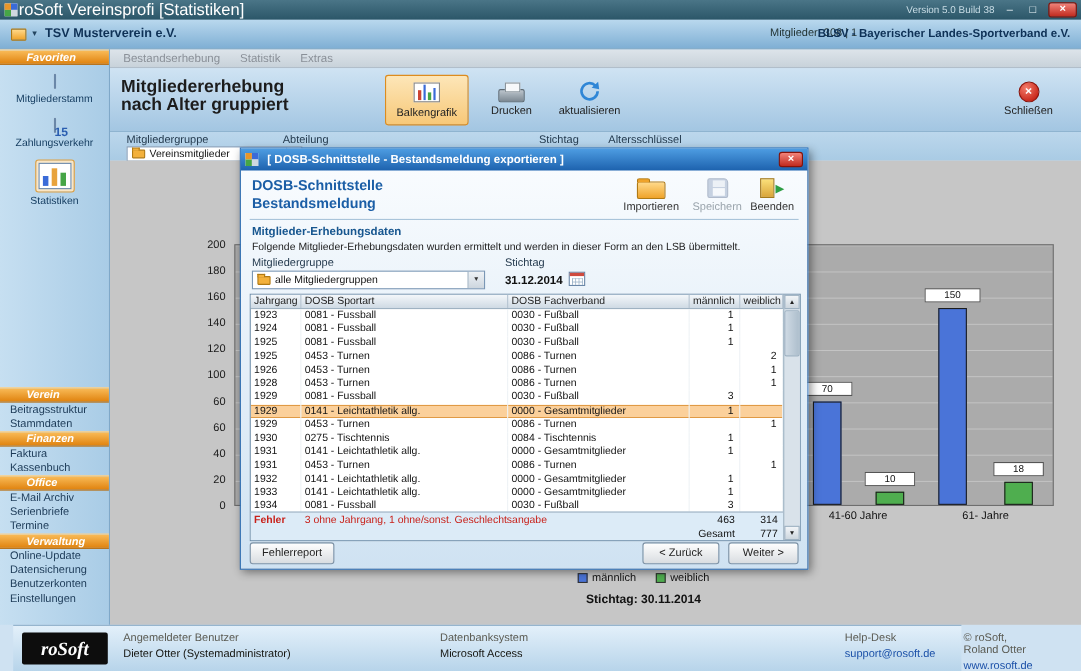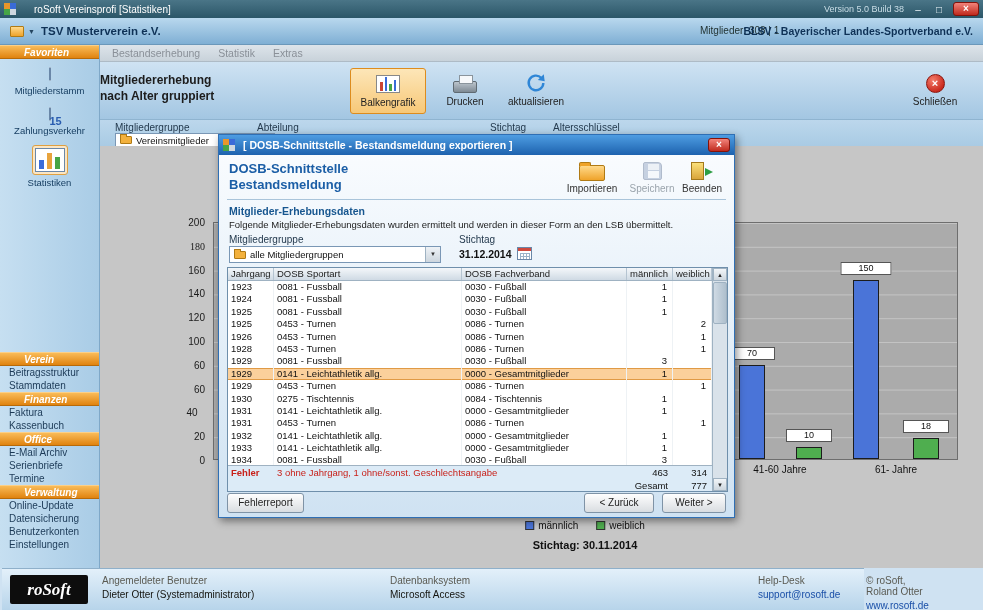--- a/index.html
+++ b/index.html
@@ -2,21 +2,21 @@
 <html><head>
 <meta charset="utf-8">
 <style>
   *{box-sizing:border-box;margin:0;padding:0}
   body{font-family:"Liberation Sans",sans-serif;background:#fff}
   .window{position:relative;width:983px;height:610px;overflow:hidden;background:#cfe2f2;font-size:11px;color:#111}
 
   
   .titlebar{position:absolute;left:0;top:0;width:983px;height:18px;background:linear-gradient(#4a7587,#2b5668);display:flex;align-items:center;padding:0 4px;color:#fff}
   .app-icon{width:12px;height:12px;flex:0 0 12px}
-  .title-text{margin-left:18px;font-size:10px}
+  .title-text{margin-left:1px;font-size:15px}
   .titlebar-right{margin-left:auto;display:flex;align-items:center;gap:7px}
   .version{color:#c9dde6;font-size:9px}
   .win-btn{color:#eaf4f8;font-size:10px;width:14px;text-align:center;cursor:default}
   .close-box{width:26px;height:14px;background:linear-gradient(#f2837a,#c02a1e);border:1px solid #851209;border-radius:3px;color:#fff;font-size:10px;font-weight:bold;line-height:11px;text-align:center}
 
   
   .subbar{position:absolute;left:0;top:18px;width:983px;height:27px;background:linear-gradient(#b9d8ee,#7fafd4);border-bottom:1px solid #6b98ba;display:flex;align-items:center;padding:0 10px}
   .club-icon{width:14px;height:11px;background:linear-gradient(#ffd98a,#efa32a);border:1px solid #b07a14;border-radius:1px}
   .caret{font-size:7px;color:#23445f;margin:0 6px 0 4px}
   .club-name{font-weight:bold;color:#0e3156;font-size:11.5px}
@@ -41,21 +41,21 @@
   .ico-stats i.b1{height:9px;background:#3a6bd8}
   .ico-stats i.b2{height:16px;background:#e8a33c}
   .ico-stats i.b3{height:12px;background:#46a546}
   .side-sections{position:absolute;left:0;top:307px;width:100%}
   .side-link{font-size:10px;color:#1c3a57;height:13px;line-height:13px;padding-left:9px;white-space:nowrap;overflow:hidden;cursor:default}
 
   
   .menubar{position:absolute;left:100px;top:45px;width:951px;height:17px;background:linear-gradient(#dde4ea,#c8d2da);border-bottom:1px solid #aebbc6;display:flex;align-items:center;gap:18px;padding-left:12px}
   .menu-item{font-size:10.5px;color:#8a9098}
   .headerband{position:absolute;left:100px;top:62px;width:883px;height:58px;background:linear-gradient(#cfe3f3,#a3c6e2);border-bottom:1px solid #8fb4d0}
-  .page-title{position:absolute;left:0;top:10px;font-size:12px;font-weight:bold;color:#1c1c1c;line-height:16px}
+  .page-title{position:absolute;left:10px;top:10px;font-size:16px;font-weight:bold;color:#1c1c1c;line-height:16px}
   .tool-btn{position:absolute;top:6px;text-align:center;font-size:10px;color:#222;padding-top:2px}
   .tool-btn .ico-wrap{height:26px;display:flex;align-items:center;justify-content:center}
   .tool-balken{left:250px;width:76px;border:1px solid #dd8c1e;background:linear-gradient(#fde6b8,#f7c878);border-radius:3px;height:46px}
   .tool-drucken{left:336px;width:58px}
   .tool-aktual{left:400px;width:72px}
   .tool-close{right:16px;width:64px}
   .ico-chart{width:24px;height:18px;background:#fff;border:1px solid #888;display:flex;align-items:flex-end;gap:2px;padding:1px 3px}
   .ico-chart i{display:block;width:4px}
   .ico-chart i.r{height:9px;background:#cc4433}
   .ico-chart i.b{height:14px;background:#3a6bd8}
@@ -81,21 +81,21 @@
   .chart-plot{position:absolute;left:113px;top:76px;width:745px;height:238px;background:#ababab;background-image:linear-gradient(#c4c4c4 1px,transparent 1px);background-size:100% 23.8px;border:1px solid #6e6e6e}
   .bar{position:absolute;bottom:0;width:26px;border:1px solid #1c1c1c}
   .bar-value{position:absolute;transform:translateX(-50%);background:#fff;border:1px solid #555;font-size:9px;line-height:11px;padding:0 17px;color:#111}
   .xtick{position:absolute;top:241px;transform:translateX(-50%);font-size:10px;color:#111;white-space:nowrap}
   .chart-legend{position:absolute;left:485px;top:374px;transform:translateX(-50%);display:flex;gap:18px;align-items:center}
   .leg-item{display:inline-flex;align-items:center;gap:4px;font-size:10px;color:#111}
   .leg-swatch{display:inline-block;width:9px;height:9px;border:1px solid #333}
   .chart-note{position:absolute;left:485px;top:393px;transform:translateX(-50%);font-weight:bold;font-size:11px;color:#111;white-space:nowrap}
 
   
-  .statusbar{position:absolute;left:2px;top:568px;width:862px;height:42px;background:linear-gradient(#e3f0fa,#b7d4ea);border-top:1px solid #8fb0ca;font-size:10px}
+  .statusbar{position:absolute;left:12px;top:568px;width:862px;height:42px;background:linear-gradient(#e3f0fa,#b7d4ea);border-top:1px solid #8fb0ca;font-size:10px}
   .logo{position:absolute;left:8px;top:6px;width:78px;height:29px;background:#0d0d0d;border-radius:2px;color:#fff;font-family:"Liberation Serif",serif;font-style:italic;font-weight:bold;font-size:17px;display:flex;align-items:center;justify-content:center}
   .sb-col{position:absolute;top:6px}
   .sb1{left:100px}.sb2{left:388px}.sb3{left:756px}.sb4{left:864px}
   .sb-label{color:#5a5a52}
   .sb-value{color:#14140f;margin-top:3px}
   .link{color:#1b50a8}
 
   
   .dialog{position:absolute;left:218px;top:134px;width:517px;height:384px;border:1px solid #2f6fb4;box-shadow:2px 3px 8px rgba(0,0,0,.45);background:linear-gradient(#fbfdff,#cfe2f2);z-index:10}
   .dlg-titlebar{position:absolute;left:0;top:0;right:0;height:20px;background:linear-gradient(#4e9de2,#1d62ae);display:flex;align-items:center;padding:0 4px;color:#fff}
@@ -270,28 +270,28 @@
     <div class="combo">
       <span class="mini-folder"></span>
       <span>Vereinsmitglieder</span>
       <span class="arrow-btn">▼</span>
     </div>
   </div>
 
   <div class="chartpanel">
     <div class="chart-yaxis">
         <div class="ytick" style="top: -5px;">200</div>
-        <div class="ytick" style="top: 18.8px; font-family: Liberation Serif, serif;">180</div>
+        <div class="ytick" style="top: 18.8px;">180</div>
         <div class="ytick" style="top: 42.6px;">160</div>
         <div class="ytick" style="top: 66.4px;">140</div>
         <div class="ytick" style="top: 90.2px;">120</div>
         <div class="ytick" style="top: 114px;">100</div>
         <div class="ytick" style="top: 137.8px;">60</div>
         <div class="ytick" style="top: 161.6px;">60</div>
-        <div class="ytick" style="top: 185.4px; text-align: center;">40</div>
+        <div class="ytick" style="top: 185.4px;">40</div>
         <div class="ytick" style="top: 209.2px;">20</div>
         <div class="ytick" style="top: 233px;">0</div>
       </div>
     <div class="chart-plot">
         <div class="bar" style="left: 525px; height: 94px; background: rgb(74, 116, 216);"></div>
         <div class="bar-value" style="left: 538px; bottom: 99px;">70</div>
         <div class="bar" style="left: 582px; height: 12px; background: rgb(79, 174, 79);"></div>
         <div class="bar-value" style="left: 595px; bottom: 17px;">10</div>
         <div class="xtick" style="left: 566px;">41-60 Jahre</div>
         <div class="bar" style="left: 639px; height: 179px; background: rgb(74, 116, 216);"></div>

